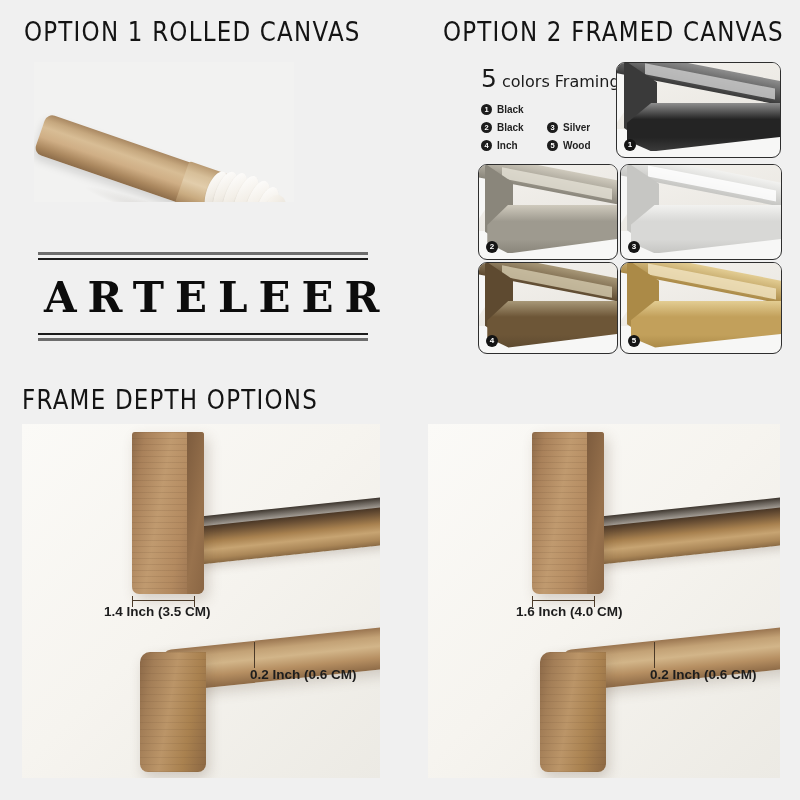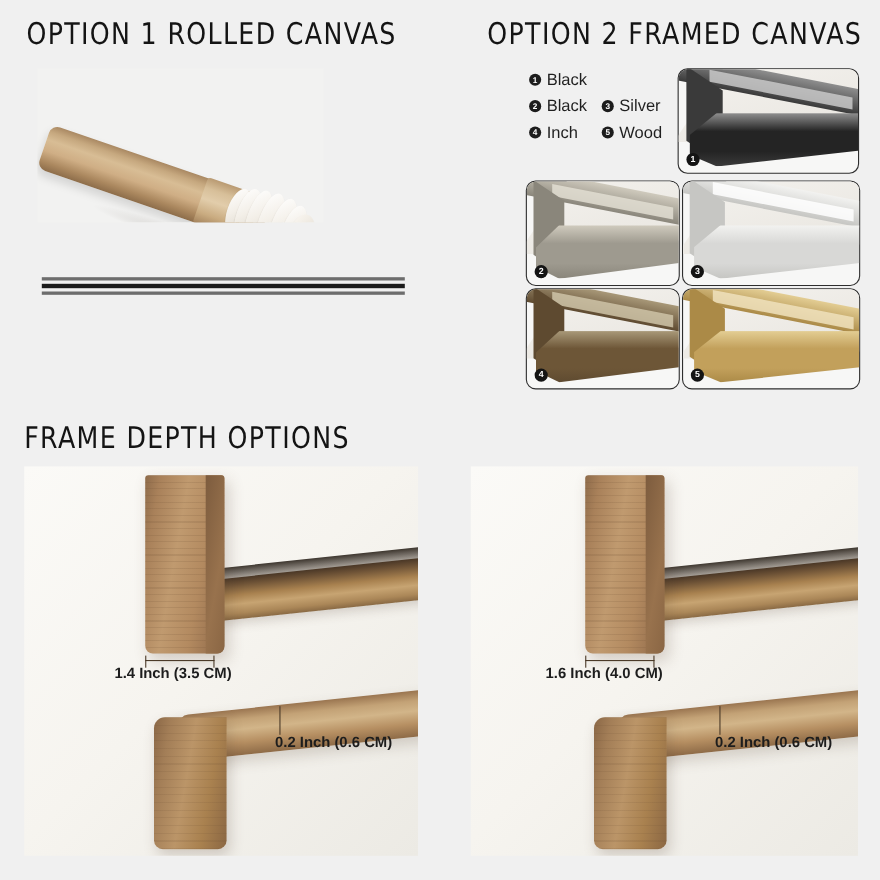--- a/index.html
+++ b/index.html
@@ -135,21 +135,21 @@
   .legend-row { display: flex; gap: 14px; }
   .legend-item { display: flex; align-items: center; gap: 5px; width: 52px; }
   .num-badge {
     width: 11px; height: 11px; border-radius: 50%;
     background: #1c1c1c; color: #fff;
     font-size: 7.5px; font-weight: 700;
     display: flex; align-items: center; justify-content: center;
     flex: 0 0 auto; line-height: 1;
   }
   .legend-label {
-    font-size: 15px; font-weight: 400; color: #1f1f1f;
+    font-size: 10px; font-weight: 700; color: #1f1f1f;
     white-space: nowrap;
   }
 
   
   .swatch {
     position: absolute;
     border: 1.6px solid #2e2e2e;
     border-radius: 9px;
     overflow: hidden;
     background: #f7f7f6;
@@ -342,29 +342,34 @@
         <i></i>
     </div>
   </div>
 </div>
 
 <div class="panel" id="logo-block">
   <div class="rule-pair">
     <div class="rule-thick"></div>
     <div class="rule-thin"></div>
   </div>
+  <div id="brand-name">ARTELEER</div>
   <div class="rule-pair bottom">
     <div class="rule-thin"></div>
     <div class="rule-thick"></div>
   </div>
 </div>
 
 <div class="section-heading panel" id="opt2-heading">OPTION 2 FRAMED CANVAS</div>
 
 <div id="framing-legend">
+  <div id="legend-title">
+    <span id="legend-count">5</span>
+    <span id="legend-words">colors Framing</span>
+  </div>
   <div class="legend-rows">
     <div class="legend-row">
       <div class="legend-item">
         <span class="num-badge">1</span>
         <span class="legend-label">Black</span>
       </div>
     </div>
     <div class="legend-row">
       <div class="legend-item">
         <span class="num-badge">2</span>
@@ -460,19 +465,19 @@
   <div class="dim-label" style="left:228px; top:243px;">0.2 Inch (0.6 CM)</div>
 </div>
 
 <div class="depth-photo" id="depth-right">
   <div class="rail-upper-shadow" style="left:172px; top:82px; width:200px;"></div>
   <div class="rail-upper" style="left:172px; top:92px; width:200px;"></div>
   <div class="stile" style="left:104px; top:8px; height:162px;"></div>
   <div class="stile-edge" style="left:159px; top:8px; height:162px;"></div>
 
   <div class="caliper" style="left:104px; top:176px; width:63px;"></div>
-  <div class="dim-label" style="left:68px; top:180px;">1.6 Inch (4.0 CM)</div>
+  <div class="dim-label" style="left:88px; top:180px;">1.6 Inch (4.0 CM)</div>
 
   <div class="rail-lower" style="left:134px; top:214px; width:238px;"></div>
   <div class="lower-cap" style="left:112px; top:228px;"></div>
   <div class="tick-line" style="left:226px; top:218px; height:26px;"></div>
   <div class="dim-label" style="left:222px; top:243px;">0.2 Inch (0.6 CM)</div>
 </div>
 
 </body></html>

